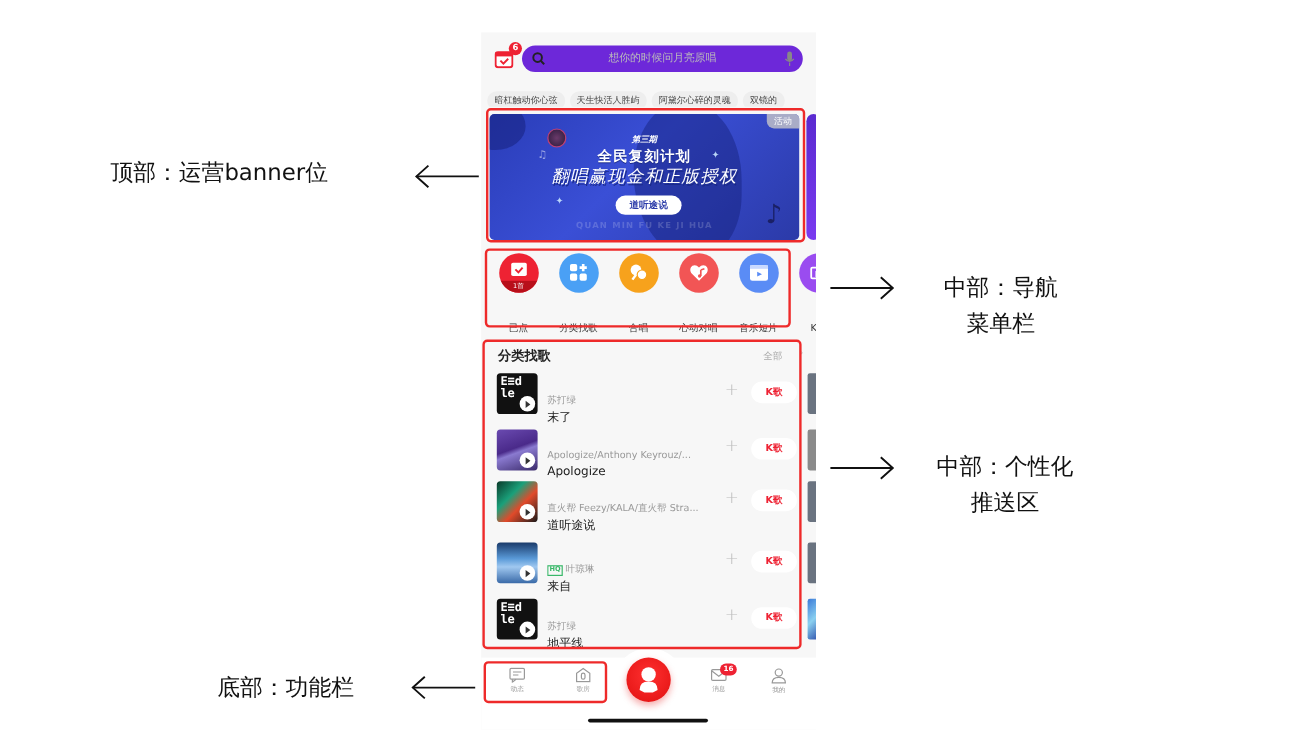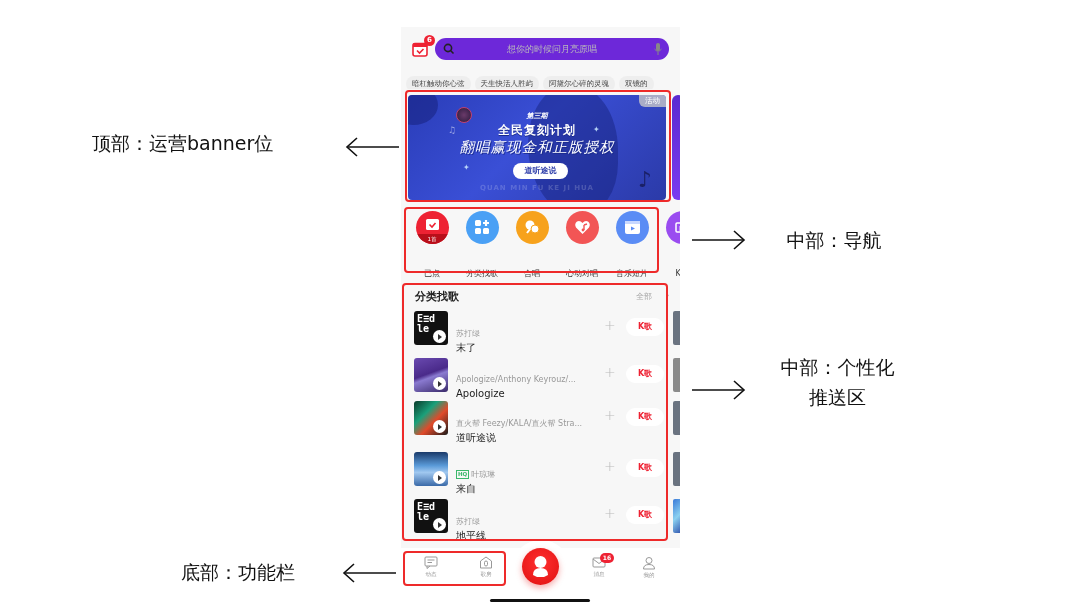--- a/index.html
+++ b/index.html
@@ -324,27 +324,28 @@
     <line x1="2" y1="11" x2="54" y2="11" stroke="#111" stroke-width="1.6"></line>
     <path d="M12 2 L2 11 L12 20" fill="none" stroke="#111" stroke-width="1.6"></path>
   </svg>
 
   <svg class="arrow" style="left:691px;top:229px;" width="55" height="22" viewBox="0 0 55 22">
     <line x1="1" y1="11" x2="53" y2="11" stroke="#111" stroke-width="1.6"></line>
     <path d="M43 2 L53 11 L43 20" fill="none" stroke="#111" stroke-width="1.6"></path>
   </svg>
   <div class="anno-multi" style="left:764px;top:225px;width:140px;">
     <div>中部：导航</div>
+    <div>菜单栏</div>
   </div>
 
   <svg class="arrow" style="left:691px;top:379px;" width="55" height="22" viewBox="0 0 55 22">
     <line x1="1" y1="11" x2="53" y2="11" stroke="#111" stroke-width="1.6"></line>
     <path d="M43 2 L53 11 L43 20" fill="none" stroke="#111" stroke-width="1.6"></path>
   </svg>
-  <div class="anno-multi" style="left:750px;top:352px;width:175px;text-align:center;">
+  <div class="anno-multi" style="left:750px;top:374px;width:175px;text-align:center;">
     <div>中部：个性化</div>
     <div>推送区</div>
   </div>
 
   <div class="anno" style="left:181px;top:560px;">底部：功能栏</div>
   <svg class="arrow" style="left:342px;top:562px;" width="55" height="22" viewBox="0 0 55 22">
     <line x1="2" y1="11" x2="54" y2="11" stroke="#111" stroke-width="1.6"></line>
     <path d="M12 2 L2 11 L12 20" fill="none" stroke="#111" stroke-width="1.6"></path>
   </svg>
 </div>

